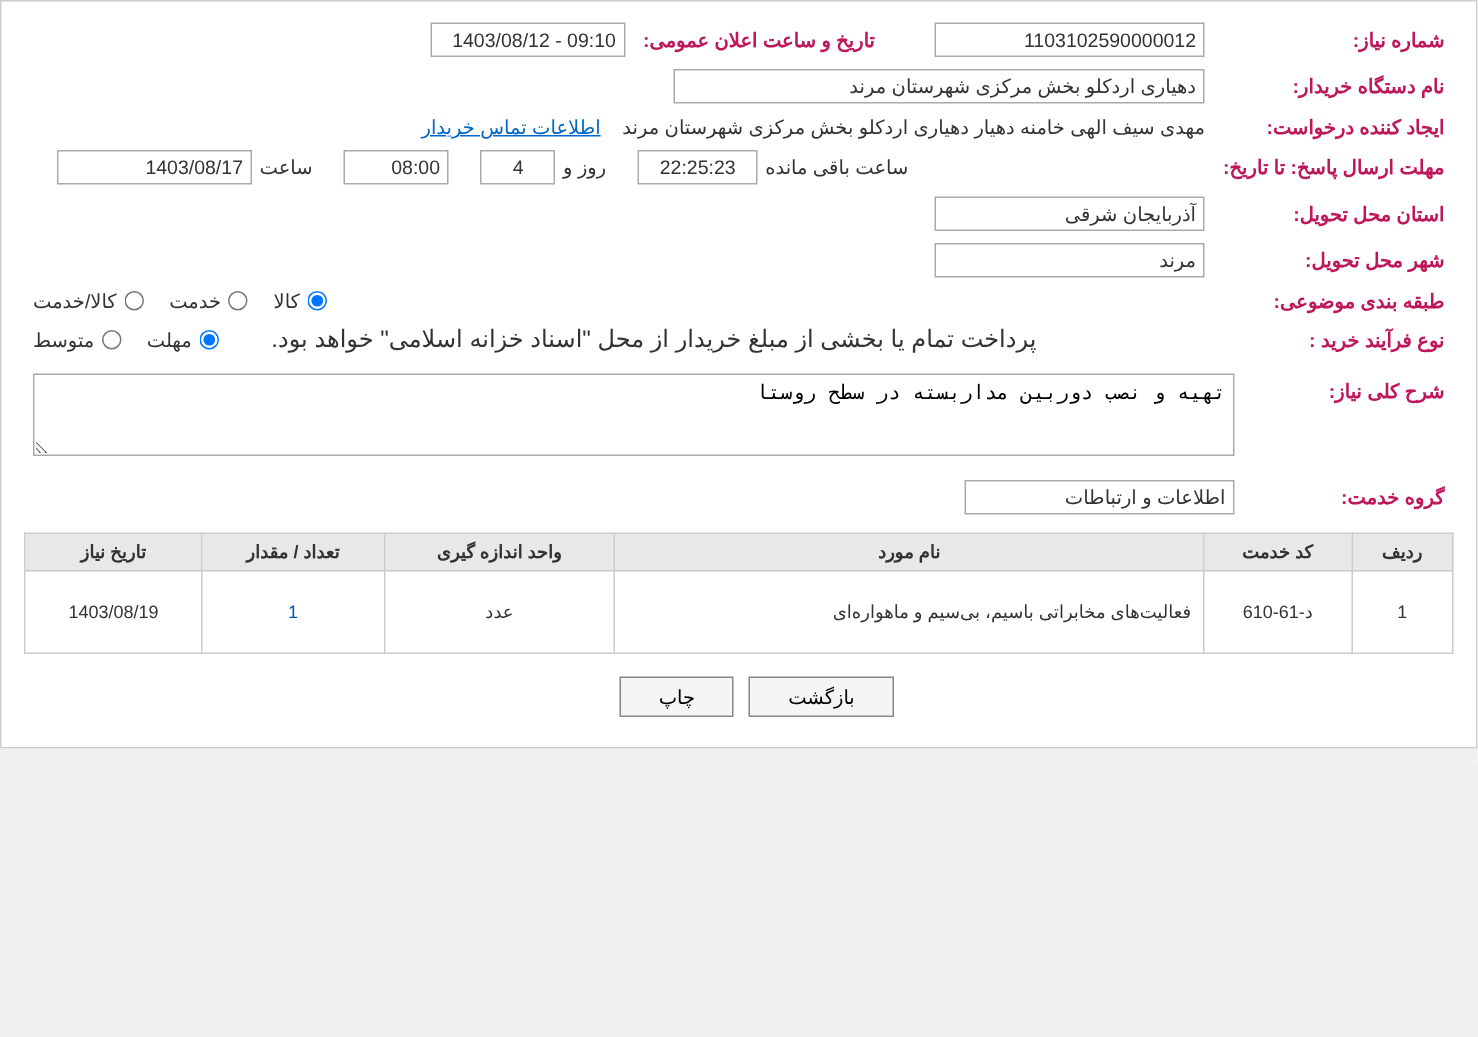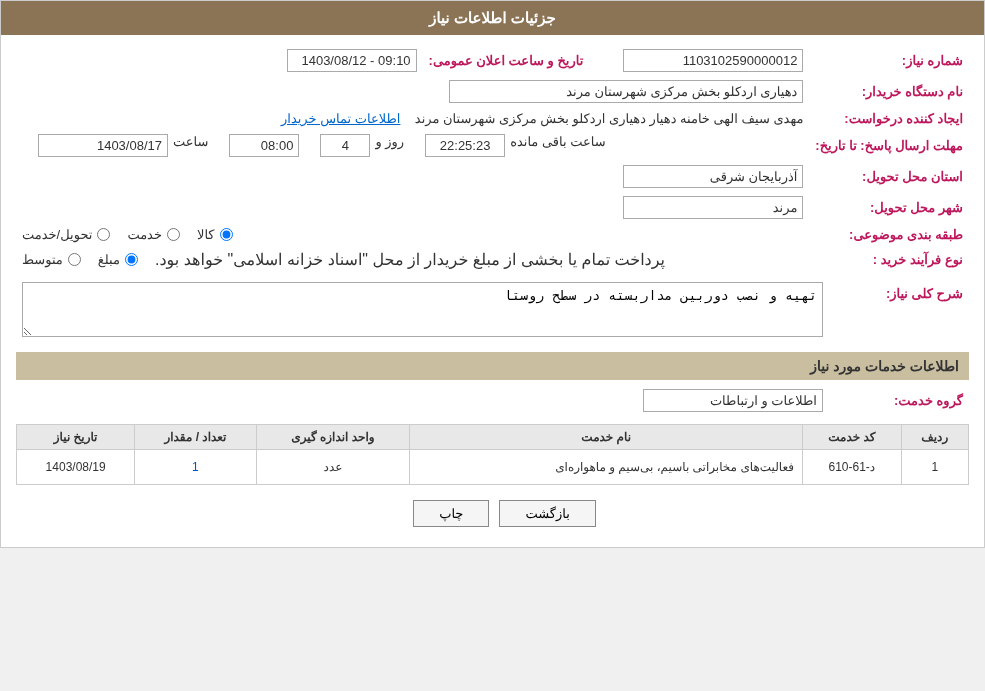--- a/index.html
+++ b/index.html
@@ -118,21 +118,21 @@
     .service-table th {
       background: #e8e8e8;
       border: 1px solid #ccc;
       padding: 5px 8px;
       text-align: center;
       font-weight: bold;
       font-size: 12px;
     }
     .service-table td {
       border: 1px solid #ccc;
-      padding: 10px 8px;
+      padding: 20px 8px;
       text-align: center;
       font-size: 12px;
     }
     .service-table td.rtl-cell {
       text-align: right;
     }
     .blue-text {
       color: #0055bb;
     }
     .buttons-row {
@@ -161,30 +161,28 @@
       position: relative;
     }
     .flex-row-reverse {
       display: flex;
       flex-direction: row-reverse;
       align-items: center;
     }
     .timer-row {
       display: flex;
       flex-direction: row-reverse;
+      align-items: center;
       gap: 5px;
     }
   </style>
 </head>
 <body>
 
 <div class="page-wrapper">
-  <div class="header-bar">
-    <span>جزئیات اطلاعات نیاز</span>
-  </div>
 
   <div class="content">
 
     <table class="info-table">
       <tbody>
           <tr>
         <td class="label-cell">شماره نیاز:</td>
         <td class="value-cell" style="width:220px;">
           <div class="input-box input-medium ltr-text">1103102590000012</div>
         </td>
@@ -231,45 +229,45 @@
         <td class="label-cell">شهر محل تحویل:</td>
         <td class="value-cell" colspan="3">
           <div class="input-box" style="width:180px;">مرند</div>
         </td>
       </tr>
       <tr>
         <td class="label-cell">طبقه بندی موضوعی:</td>
         <td class="value-cell" colspan="3">
           <div class="radio-group">
             <div class="radio-item">
-              <span>تحویل/خدمت</span>
+              <span>کالا/خدمت</span>
               <input type="radio" name="category" style="">
             </div>
             <div class="radio-item">
               <span>خدمت</span>
               <input type="radio" name="category" style="">
             </div>
             <div class="radio-item">
               <span>کالا</span>
               <input type="radio" name="category" checked="" style="">
             </div>
           </div>
         </td>
       </tr>
       <tr>
         <td class="label-cell">نوع فرآیند خرید :</td>
         <td class="value-cell" colspan="3">
-          <div class="flex-row-reverse" style="gap:15px; flex-wrap:wrap;">
+          <div class="flex-row-reverse" style="gap:33px; flex-wrap:wrap;">
             <div class="radio-group">
               <div class="radio-item">
                 <span>متوسط</span>
                 <input type="radio" name="process" style="">
               </div>
               <div class="radio-item">
-                <span>مبلغ</span>
+                <span>مهلت</span>
                 <input type="radio" name="process" checked="" style="">
               </div>
             </div>
             <span class="process-note">پرداخت تمام یا بخشی از مبلغ خریدار از محل "اسناد خزانه اسلامی" خواهد بود.</span>
           </div>
         </td>
       </tr>
     </tbody>
       </table>
 
@@ -279,39 +277,38 @@
         <td class="label-cell" style="vertical-align:top; padding-top:8px;">شرح کلی نیاز:</td>
         <td>
           <div class="watermark-container">
             <textarea class="textarea-box" style="">تهیه و نصب دوربین مداربسته در سطح روستا</textarea>
           </div>
         </td>
       </tr>
     </tbody>
       </table>
 
-    <div class="section-header">اطلاعات خدمات مورد نیاز</div>
 
     <table class="info-table" style="margin-bottom:5px;">
       <tbody>
           <tr>
         <td class="label-cell">گروه خدمت:</td>
         <td>
           <div class="input-box input-medium">اطلاعات و ارتباطات</div>
         </td>
       </tr>
     </tbody>
       </table>
 
     <table class="service-table">
       <thead>
         <tr>
           <th>ردیف</th>
           <th>کد خدمت</th>
-          <th>نام خدمت</th>
+          <th>نام مورد</th>
           <th>واحد اندازه گیری</th>
           <th>تعداد / مقدار</th>
           <th>تاریخ نیاز</th>
         </tr>
       </thead>
       <tbody>
         <tr>
           <td>1</td>
           <td>د-61-610</td>
           <td class="rtl-cell">فعالیت‌های مخابراتی باسیم، بی‌سیم و ماهواره‌ای</td>

